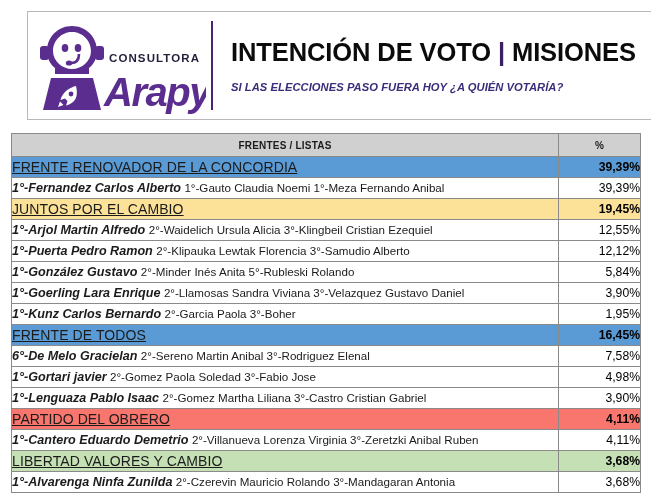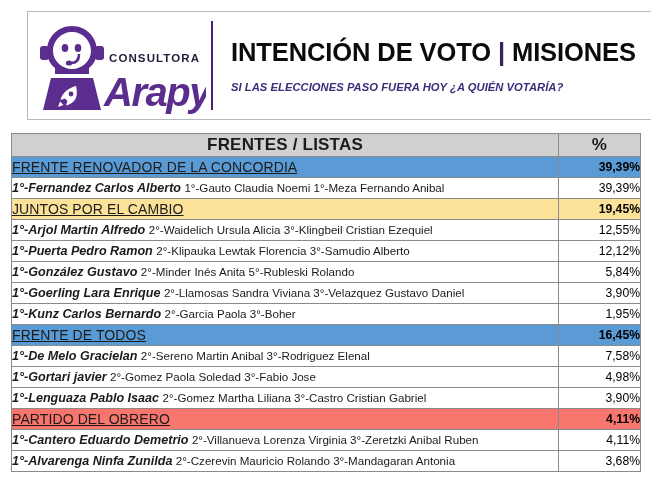--- a/index.html
+++ b/index.html
@@ -100,21 +100,21 @@
   }
 
   .col-name  { width: 547px; }
   .col-pct   { width: 82px; }
 
   
   tr.header-row th {
     background: #d0d0d0;
     height: 23px;
     font-family: "Liberation Sans", sans-serif;
-    font-size: 17px;
+    font-size: 10px;
     font-weight: bold;
     color: #1b1b1b;
     text-align: center;
     letter-spacing: 0.2px;
   }
 
   
   td.name-cell {
     height: 21px;
     font-size: 12.2px;
@@ -266,39 +266,43 @@
         </tr>
         <tr class="list-row">
           <td class="name-cell"><span class="cand-first">1°-Kunz Carlos Bernardo</span> <span class="cand-rest">2°-Garcia Paola 3°-Boher</span></td>
           <td class="pct-cell">1,95%</td>
         </tr>
         <tr class="party-row bg-blue">
           <td class="name-cell">FRENTE DE TODOS</td>
           <td class="pct-cell">16,45%</td>
         </tr>
         <tr class="list-row">
-          <td class="name-cell"><span class="cand-first">1°-De Melo Gracielan</span> <span class="cand-rest">2°-Sereno Martin Anibal 3°-Rodriguez Elenal</span></td>
+          <td class="name-cell"><span class="cand-first">6°-De Melo Gracielan</span> <span class="cand-rest">2°-Sereno Martin Anibal 3°-Rodriguez Elenal</span></td>
           <td class="pct-cell">7,58%</td>
         </tr>
         <tr class="list-row">
           <td class="name-cell"><span class="cand-first">1°-Gortari javier</span> <span class="cand-rest">2°-Gomez Paola Soledad 3°-Fabio Jose</span></td>
           <td class="pct-cell">4,98%</td>
         </tr>
         <tr class="list-row">
           <td class="name-cell"><span class="cand-first">1°-Lenguaza Pablo Isaac</span> <span class="cand-rest">2°-Gomez Martha Liliana 3°-Castro Cristian Gabriel</span></td>
           <td class="pct-cell">3,90%</td>
         </tr>
         <tr class="party-row bg-red">
           <td class="name-cell">PARTIDO DEL OBRERO</td>
           <td class="pct-cell">4,11%</td>
         </tr>
         <tr class="list-row">
           <td class="name-cell"><span class="cand-first">1°-Cantero Eduardo Demetrio</span> <span class="cand-rest">2°-Villanueva Lorenza Virginia 3°-Zeretzki Anibal Ruben</span></td>
           <td class="pct-cell">4,11%</td>
         </tr>
+        <tr class="party-row bg-green">
+          <td class="name-cell">LIBERTAD VALORES Y CAMBIO</td>
+          <td class="pct-cell">3,68%</td>
+        </tr>
         <tr class="list-row">
           <td class="name-cell"><span class="cand-first">1°-Alvarenga Ninfa Zunilda</span> <span class="cand-rest">2°-Czerevin Mauricio Rolando 3°-Mandagaran Antonia</span></td>
           <td class="pct-cell">3,68%</td>
         </tr>
       </tbody>
   </table>
 
 </div>
 
 </body></html>

